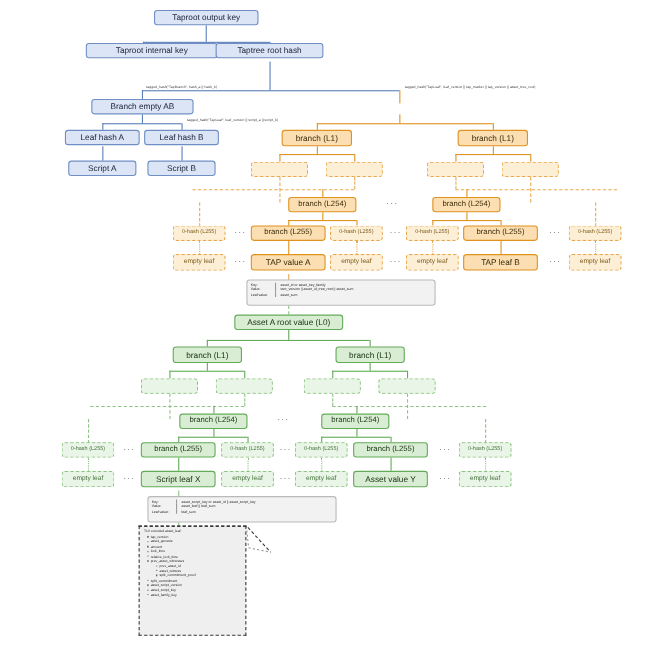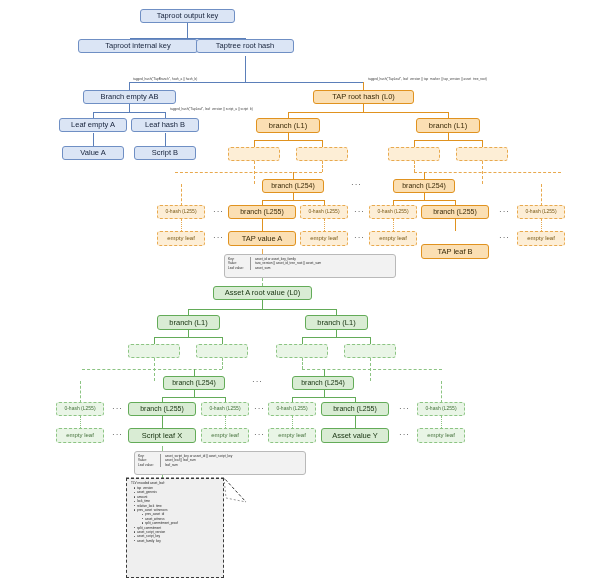--- a/index.html
+++ b/index.html
@@ -91,26 +91,25 @@
   <div class="ln v c-blue" style="left:165px;top:112px;height:6px;"></div>
   <div class="ln v c-blue" style="left:93px;top:133px;height:13px;"></div>
   <div class="ln v c-blue" style="left:165px;top:133px;height:13px;"></div>
 
   <div class="node blue" style="left:140px;top:9px;width:95px;height:14px;font-size:7.5px;">Taproot output key</div>
 
   <div class="node blue" style="left:78px;top:39px;width:120px;height:14px;font-size:7.5px;">Taproot internal key</div>
   <div class="node blue" style="left:196px;top:39px;width:98px;height:14px;font-size:7.5px;">Taptree root hash</div>
 
   <div class="node blue" style="left:83px;top:90px;width:93px;height:14px;font-size:7.5px;">Branch empty AB</div>
-  <div class="node orange" style="left:313px;top:90px;width:101px;height:14px;font-size:7.5px;">TAP root hash (L0)</div>
-
-  <div class="node blue" style="left:59px;top:118px;width:68px;height:14px;font-size:7.5px;">Leaf empty A</div>
+
+  <div class="node blue" style="left:59px;top:118px;width:68px;height:14px;font-size:7.5px;">Leaf hash A</div>
   <div class="node blue" style="left:131px;top:118px;width:68px;height:14px;font-size:7.5px;">Leaf hash B</div>
 
-  <div class="node blue" style="left:62px;top:146px;width:62px;height:14px;font-size:7.5px;">Value A</div>
+  <div class="node blue" style="left:62px;top:146px;width:62px;height:14px;font-size:7.5px;">Script A</div>
   <div class="node blue" style="left:134px;top:146px;width:62px;height:14px;font-size:7.5px;">Script B</div>
 
   <div class="edgelab" style="left:133px;top:77px;">tagged_hash("TapBranch", hash_a || hash_b)</div>
   <div class="edgelab" style="left:368px;top:77px;">tagged_hash("TapLeaf", leaf_version || tap_marker || tap_version || asset_tree_root)</div>
   <div class="edgelab" style="left:170px;top:107px;">tagged_hash("TapLeaf", leaf_version || script_a || script_b)</div>
 
   <div class="ln v c-orange" style="left:363px;top:104px;height:8px;"></div>
   <div class="ln h c-orange" style="left:288px;top:112px;width:160px;"></div>
   <div class="ln v c-orange" style="left:288px;top:112px;height:6px;"></div>
   <div class="ln v c-orange" style="left:448px;top:112px;height:6px;"></div>
@@ -174,21 +173,21 @@
   <div class="node orange" style="left:421px;top:205px;width:68px;height:14px;font-size:7px;">branch (L255)</div>
   <div class="node orange-d" style="left:517px;top:205px;width:48px;height:14px;font-size:5px;">0-hash (L255)</div>
   <div class="ell" style="left:213px;top:207px;">···</div>
   <div class="ell" style="left:354px;top:207px;">···</div>
   <div class="ell" style="left:499px;top:207px;">···</div>
 
   <div class="node orange-d" style="left:157px;top:231px;width:48px;height:15px;font-size:6px;">empty leaf</div>
   <div class="node orange" style="left:228px;top:231px;width:68px;height:15px;font-size:7.5px;">TAP value A</div>
   <div class="node orange-d" style="left:300px;top:231px;width:48px;height:15px;font-size:6px;">empty leaf</div>
   <div class="node orange-d" style="left:369px;top:231px;width:48px;height:15px;font-size:6px;">empty leaf</div>
-  <div class="node orange" style="left:421px;top:244px;width:68px;height:15px;font-size:7.5px;">TAP leaf B</div>
+  <div class="node orange" style="left:421px;top:231px;width:68px;height:15px;font-size:7.5px;">TAP leaf B</div>
   <div class="node orange-d" style="left:517px;top:231px;width:48px;height:15px;font-size:6px;">empty leaf</div>
   <div class="ell" style="left:213px;top:233px;">···</div>
   <div class="ell" style="left:354px;top:233px;">···</div>
   <div class="ell" style="left:499px;top:233px;">···</div>
 
   <div class="legend" style="left:224px;top:254px;width:172px;height:24px;">
     <table>
       <tbody>
           <tr>
         <td class="k">Key:</td>

